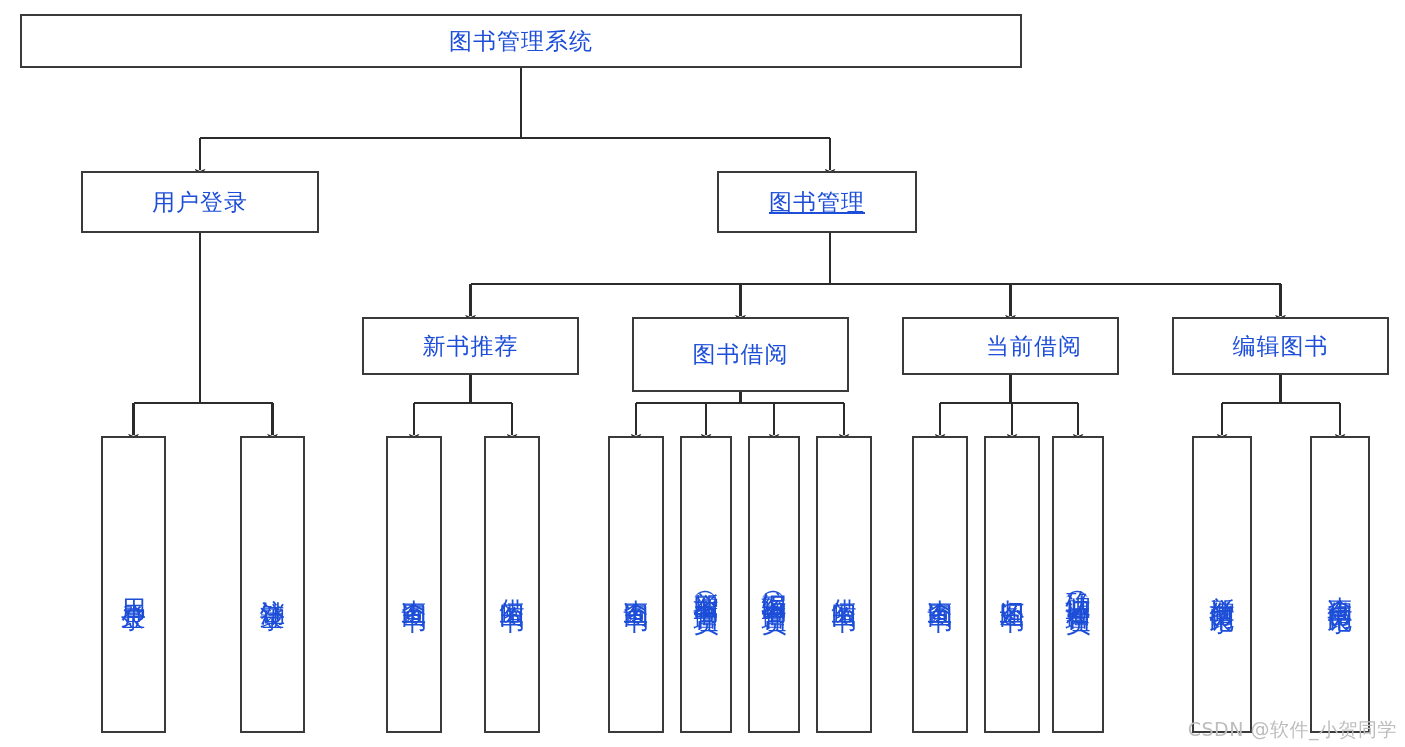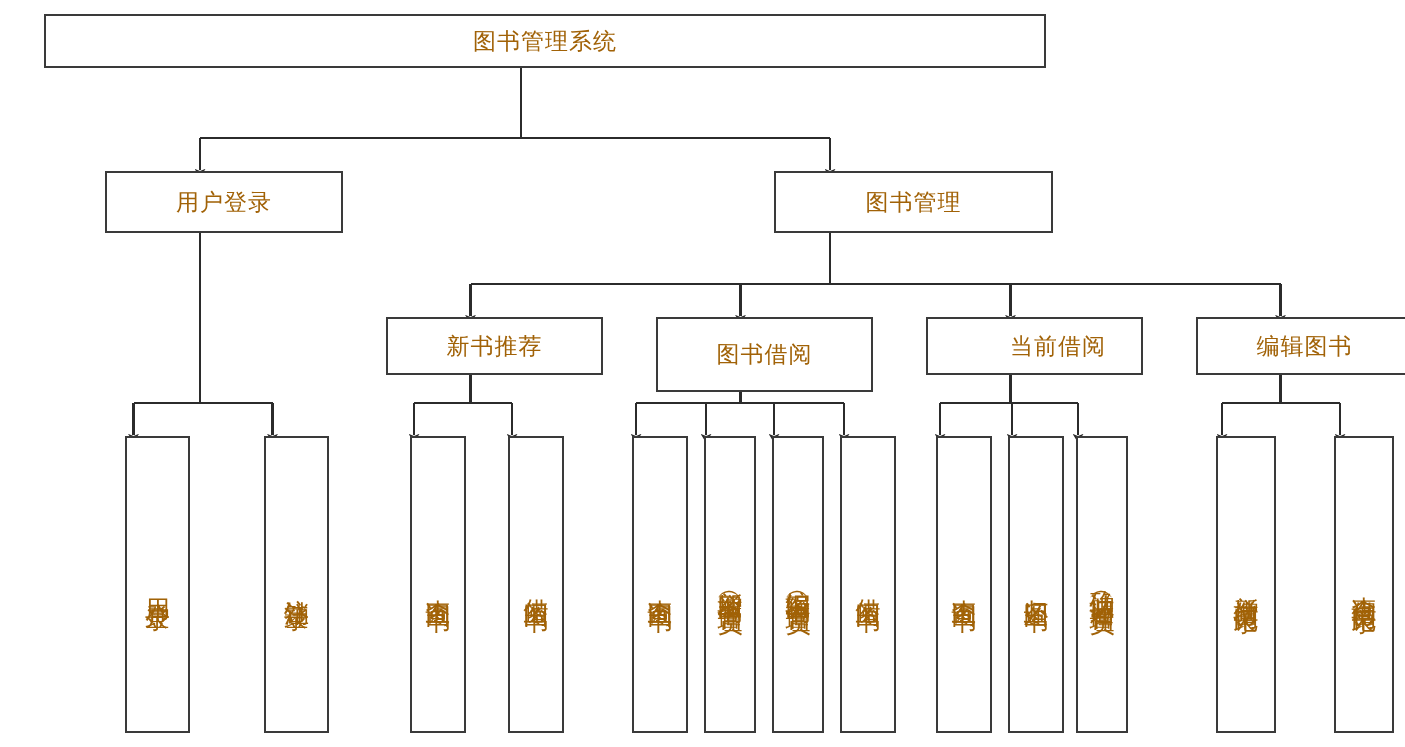--- a/index.html
+++ b/index.html
@@ -26,22 +26,21 @@
     pointer-events: none;
   }
   .node {
     position: absolute;
     box-sizing: border-box;
     background: #ffffff;
     border: 2.5px solid #3a3a3a;
     display: flex;
     align-items: center;
     justify-content: center;
-    color: #a16207;
-    margin-left: 24px;
+    color: #1d4ed8;
   }
   .node.horiz {
     font-size: 23px;
     letter-spacing: 1px;
   }
   .node.vert {
     writing-mode: vertical-rl;
     text-orientation: upright;
     font-size: 25px;
     line-height: 1.08;
@@ -117,21 +116,21 @@
       </g>
   </svg>
 
   <div id="node-layer">
       <div class="node horiz" style="left: 20px; top: 14px; width: 1002px; height: 54px;">
         <span class="label">图书管理系统</span>
       </div>
       <div class="node horiz" style="left: 81px; top: 171px; width: 238px; height: 62px;">
         <span class="label">用户登录</span>
       </div>
-      <div class="node horiz" style="left: 750px; top: 171px; width: 279px; height: 62px;">
+      <div class="node horiz" style="left: 717px; top: 171px; width: 200px; height: 62px; text-decoration: underline;">
         <span class="label">图书管理</span>
       </div>
       <div class="node horiz" style="left: 362px; top: 317px; width: 217px; height: 58px; text-align: right;">
         <span class="label">新书推荐</span>
       </div>
       <div class="node horiz" style="left: 632px; top: 317px; width: 217px; height: 75px;">
         <span class="label">图书借阅</span>
       </div>
       <div class="node horiz" style="left: 902px; top: 317px; width: 217px; height: 58px; padding-left: 47px;">
         <span class="label">当前借阅</span>
@@ -173,13 +172,14 @@
         <span class="label">确认归还（管理员）</span>
       </div>
       <div class="node vert" style="left: 1192px; top: 436px; width: 60px; height: 297px;">
         <span class="label">新增借阅记录</span>
       </div>
       <div class="node vert" style="left: 1310px; top: 436px; width: 60px; height: 297px;">
         <span class="label">查询借阅记录</span>
       </div>
     </div>
 
+  <div id="watermark">CSDN @软件_小贺同学</div>
 </div>
 
 </body></html>

